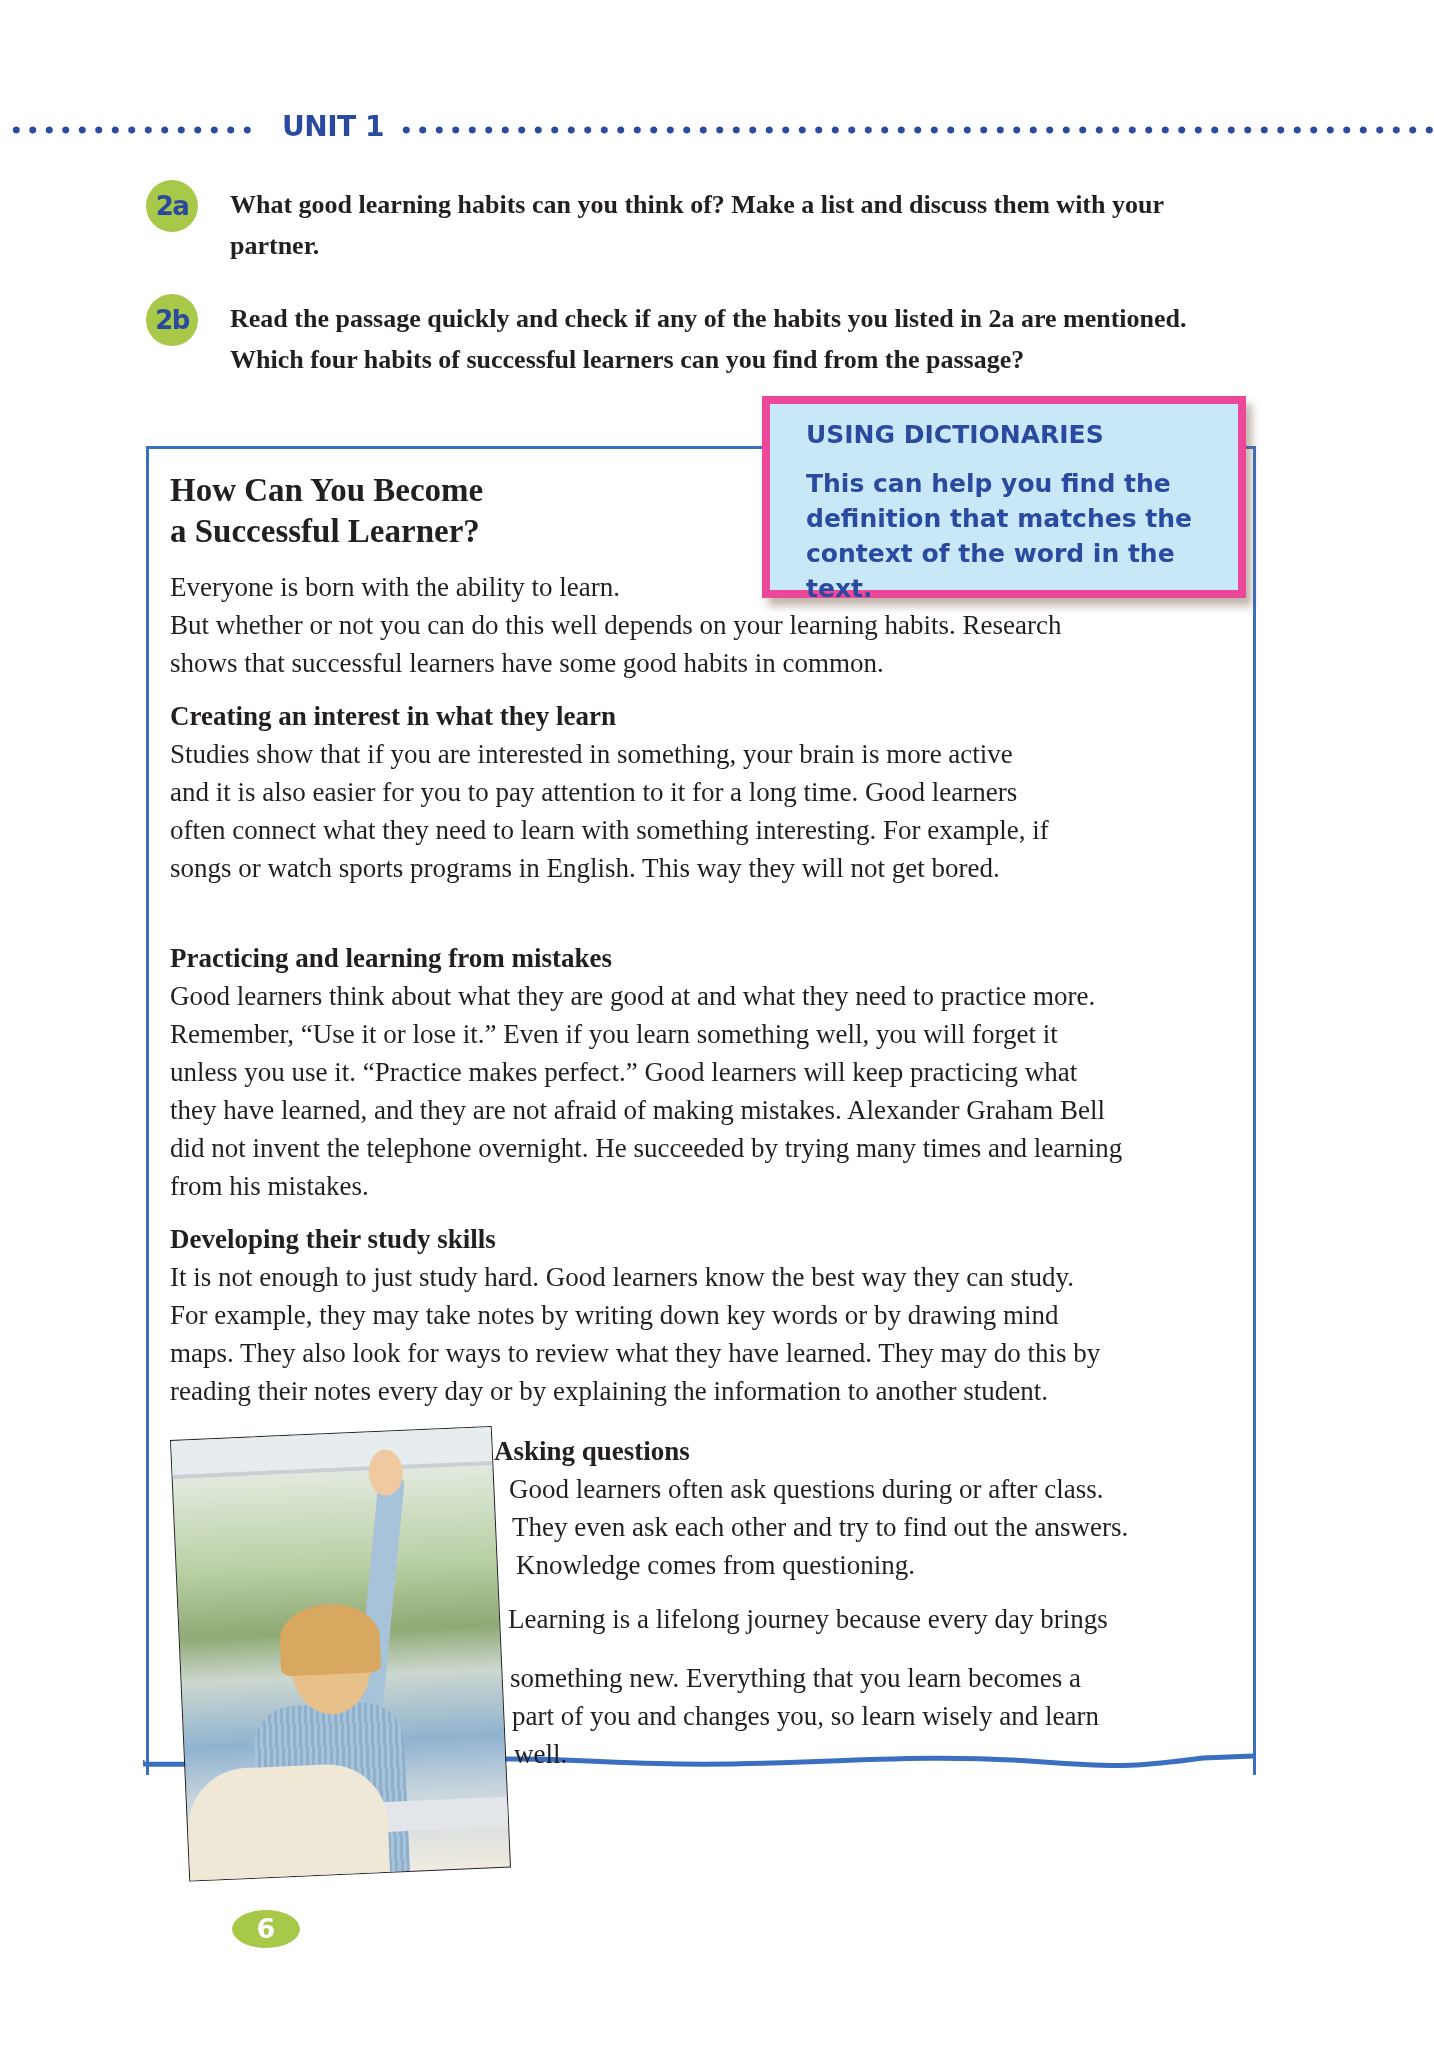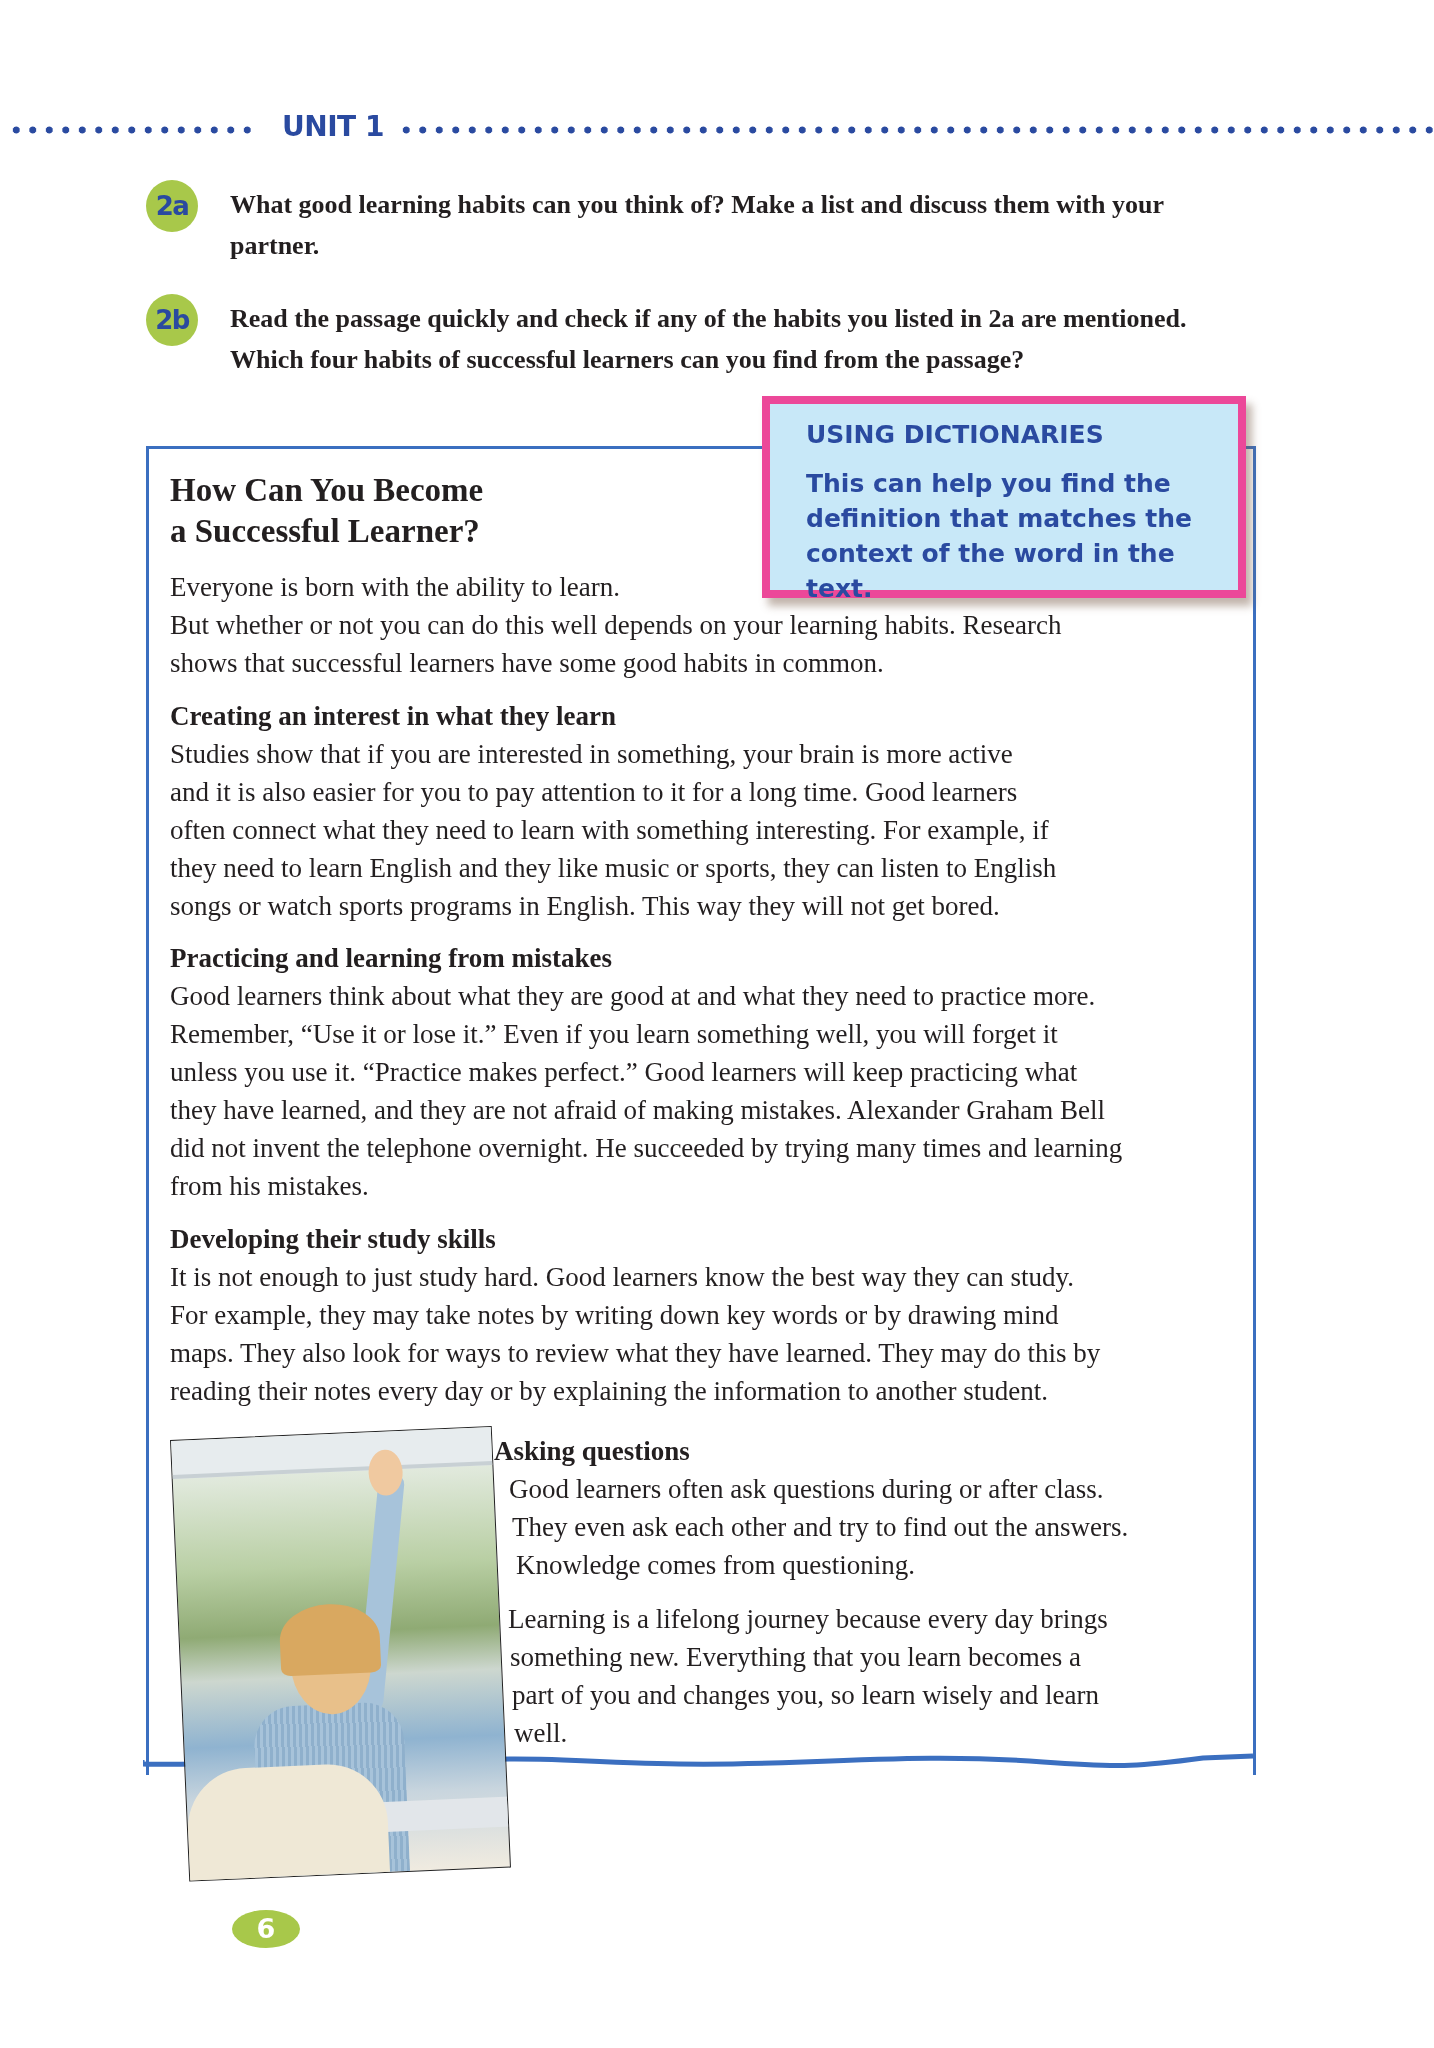--- a/index.html
+++ b/index.html
@@ -104,21 +104,20 @@
   <div>Everyone is born with the ability to learn.</div>
   <div>But whether or not you can do this well depends on your learning habits. Research</div>
   <div>shows that successful learners have some good habits in common.</div>
 </div>
 
 <div class="h" style="top:697px;">Creating an interest in what they learn</div>
 <div class="p" style="top:735px;">
   <div>Studies show that if you are interested in something, your brain is more active</div>
   <div>and it is also easier for you to pay attention to it for a long time. Good learners</div>
   <div>often connect what they need to learn with something interesting. For example, if</div>
-  <div>they need to learn English and they like music or sports, they can listen to English</div>
   <div>songs or watch sports programs in English. This way they will not get bored.</div>
 </div>
 
 <div class="h" style="top:939px;">Practicing and learning from mistakes</div>
 <div class="p" style="top:977px;">
   <div>Good learners think about what they are good at and what they need to practice more.</div>
   <div>Remember, “Use it or lose it.” Even if you learn something well, you will forget it</div>
   <div>unless you use it. “Practice makes perfect.” Good learners will keep practicing what</div>
   <div>they have learned, and they are not afraid of making mistakes. Alexander Graham Bell</div>
   <div>did not invent the telephone overnight. He succeeded by trying many times and learning</div>
@@ -146,18 +145,18 @@
 
 <div class="h asking-h">Asking questions</div>
 <div class="p asking-p" style="top:1470px;">
   <div>Good learners often ask questions during or after class.</div>
   <div style="padding-left:3px;">They even ask each other and try to find out the answers.</div>
   <div style="padding-left:7px;">Knowledge comes from questioning.</div>
 </div>
 
 <div class="p closing-p" style="top:1600px;">
   <div>Learning is a lifelong journey because every day brings</div>
-  <div style="padding-left:2px;">something new. Everything that you learn becomes a</div>
+  <div style="padding-left:2px;margin-top:21px;">something new. Everything that you learn becomes a</div>
   <div style="padding-left:4px;">part of you and changes you, so learn wisely and learn</div>
   <div style="padding-left:6px;">well.</div>
 </div>
 
 <div class="page-number">6</div>
 
 </body></html>

